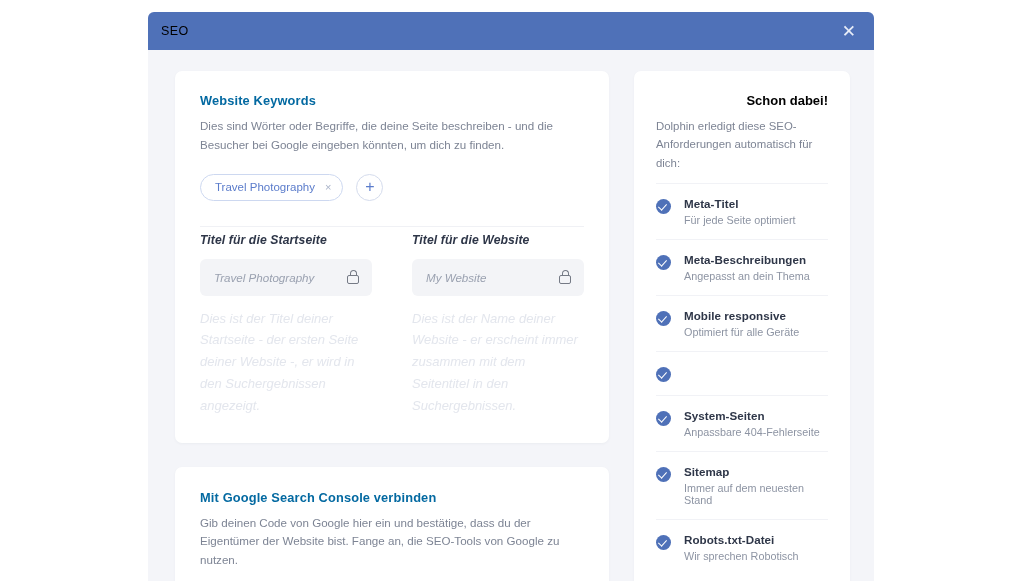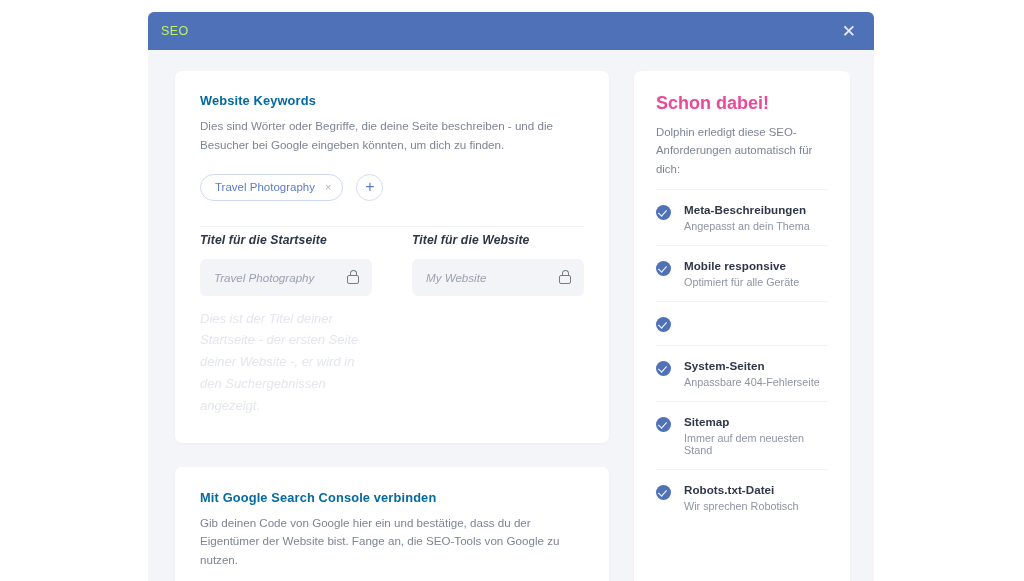--- a/index.html
+++ b/index.html
@@ -24,21 +24,21 @@
 
   .modal-header {
     height: 38px;
     background: #4f71b8;
     display: flex;
     align-items: center;
     justify-content: space-between;
     padding: 0 14px 0 13px;
   }
   .modal-title {
-    color: #bef264;
+    color: #000000;
     font-size: 12.5px;
     letter-spacing: .4px;
   }
   .close-btn {
     color: #e8edf8;
     font-size: 17px;
     line-height: 1;
     cursor: pointer;
     padding: 2px 4px;
     font-weight: 300;
@@ -179,23 +179,24 @@
   
   .panel {
     background: #ffffff;
     border-radius: 7px 7px 0 0;
     padding: 22px 22px 0 22px;
     height: 100%;
     box-shadow: 0 1px 3px rgba(30,40,80,.045);
     overflow: hidden;
   }
   .panel-title {
-    font-size: 18px;
+    font-size: 13px;
     font-weight: bold;
-    color: #ec4899;
+    color: #000000;
+    text-align: right;
   }
   .panel-desc {
     margin-top: 9px;
     font-size: 11.4px;
     line-height: 1.6;
     color: #7d8494;
   }
   .panel-list { margin-top: 11px; }
   .panel-item {
     display: flex;
@@ -281,20 +282,21 @@
 
             <div class="field">
               <div class="field-label">Titel für die Website</div>
               <div class="field-input">
                 <span class="ph">My Website</span>
                 <span class="lock">
                   <span class="shackle"></span>
                     <span class="bodyb"></span>
                 </span>
               </div>
+              <div class="field-help">Dies ist der Name deiner Website - er erscheint immer zusammen mit dem Seitentitel in den Suchergebnissen.</div>
             </div>
 
           </div>
         </div>
 
         <div class="card card-gsc">
           <div class="card-title">Mit Google Search Console verbinden</div>
           <div class="card-desc">Gib deinen Code von Google hier ein und bestätige, dass du der Eigentümer der Website bist. Fange an, die SEO-Tools von Google zu nutzen.</div>
           <div class="google-btn">
             <span>
@@ -312,20 +314,27 @@
       </div>
 
       <div class="col-right">
         <div class="panel">
           <div class="panel-title">Schon dabei!</div>
           <div class="panel-desc">Dolphin erledigt diese SEO-Anforderungen automatisch für dich:</div>
           <div class="panel-list" id="checklist">
               <div class="panel-item">
                 <div class="check"></div>
                 <div>
+                  <div class="item-name">Meta-Titel</div>
+                  <div class="item-sub">Für jede Seite optimiert</div>
+                </div>
+              </div>
+              <div class="panel-item">
+                <div class="check"></div>
+                <div>
                   <div class="item-name">Meta-Beschreibungen</div>
                   <div class="item-sub">Angepasst an dein Thema</div>
                 </div>
               </div>
               <div class="panel-item">
                 <div class="check"></div>
                 <div>
                   <div class="item-name">Mobile responsive</div>
                   <div class="item-sub">Optimiert für alle Geräte</div>
                 </div>

